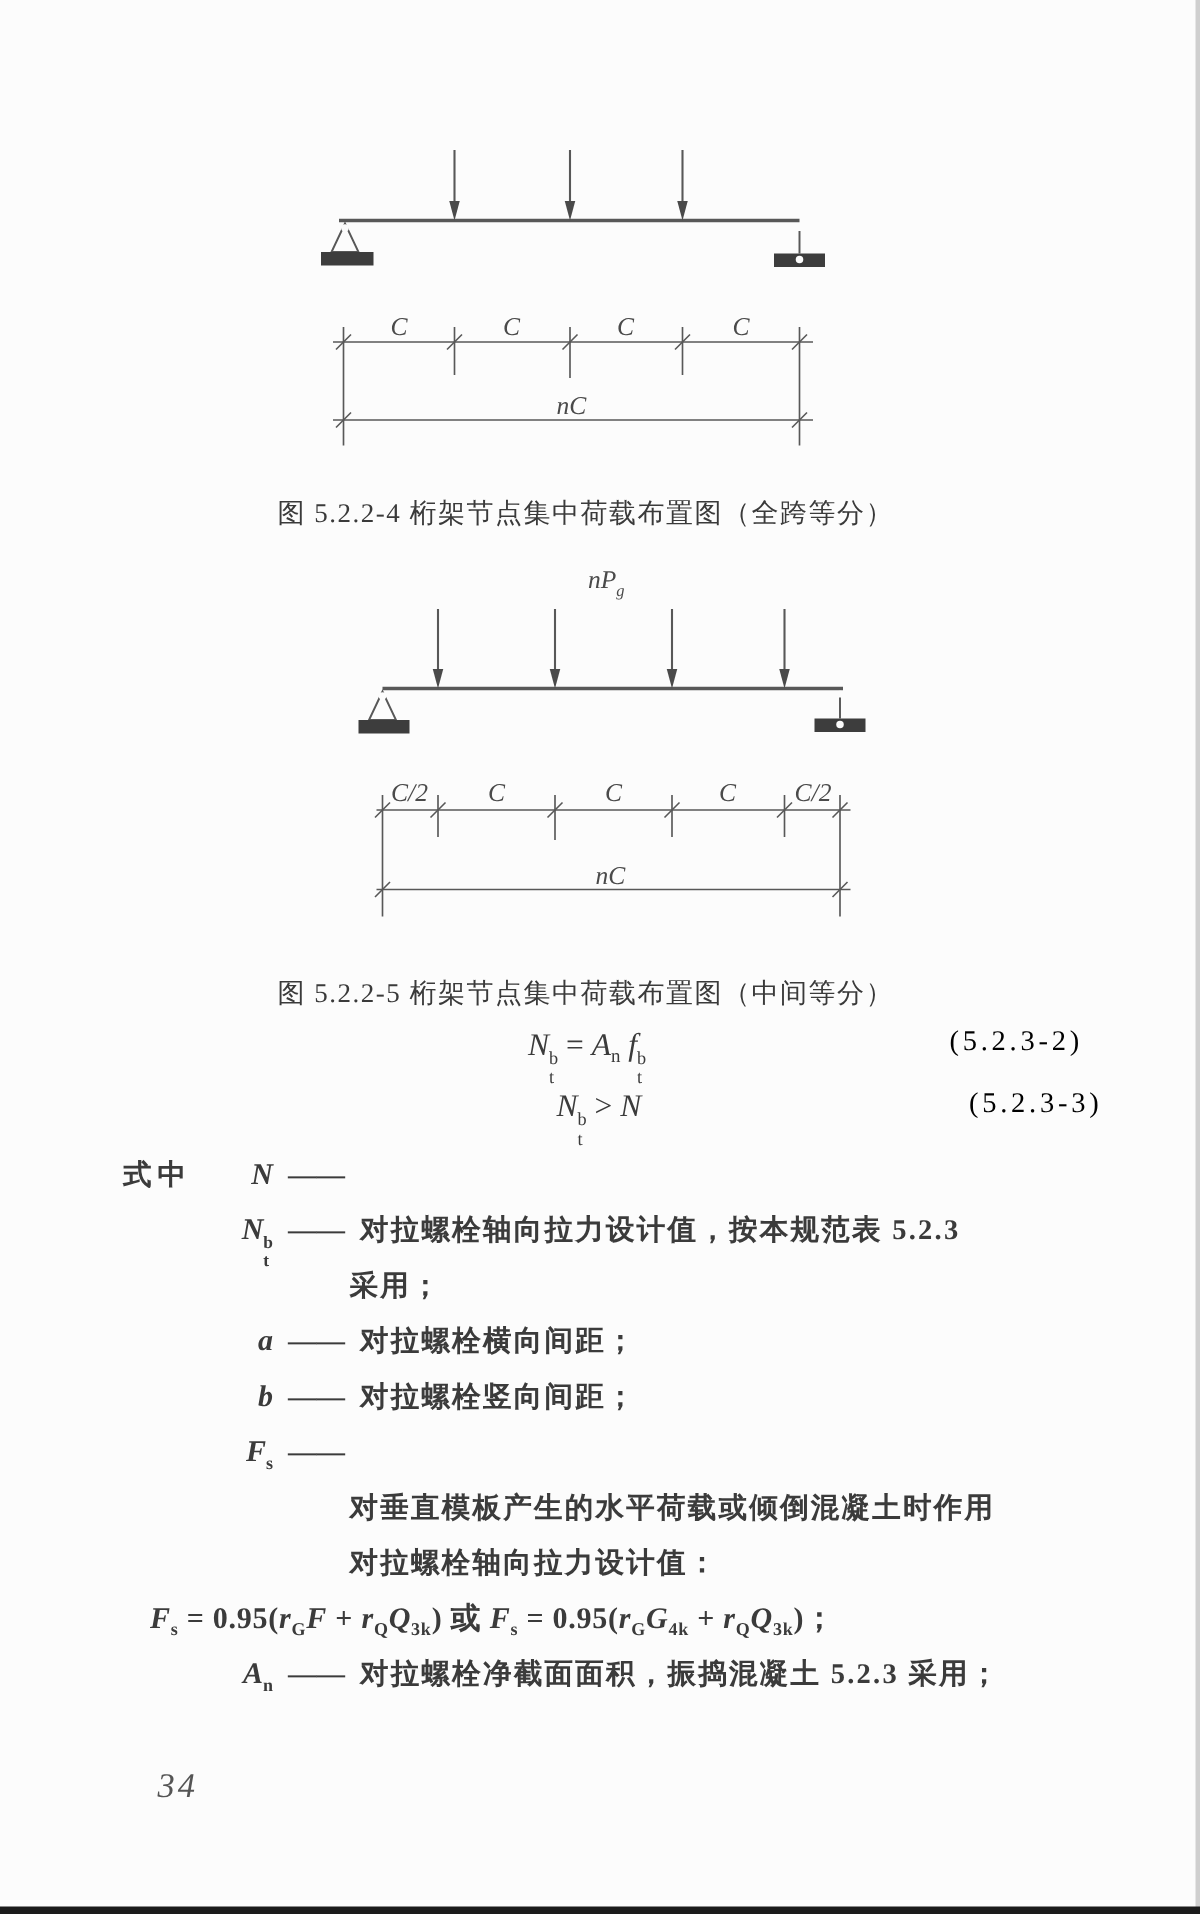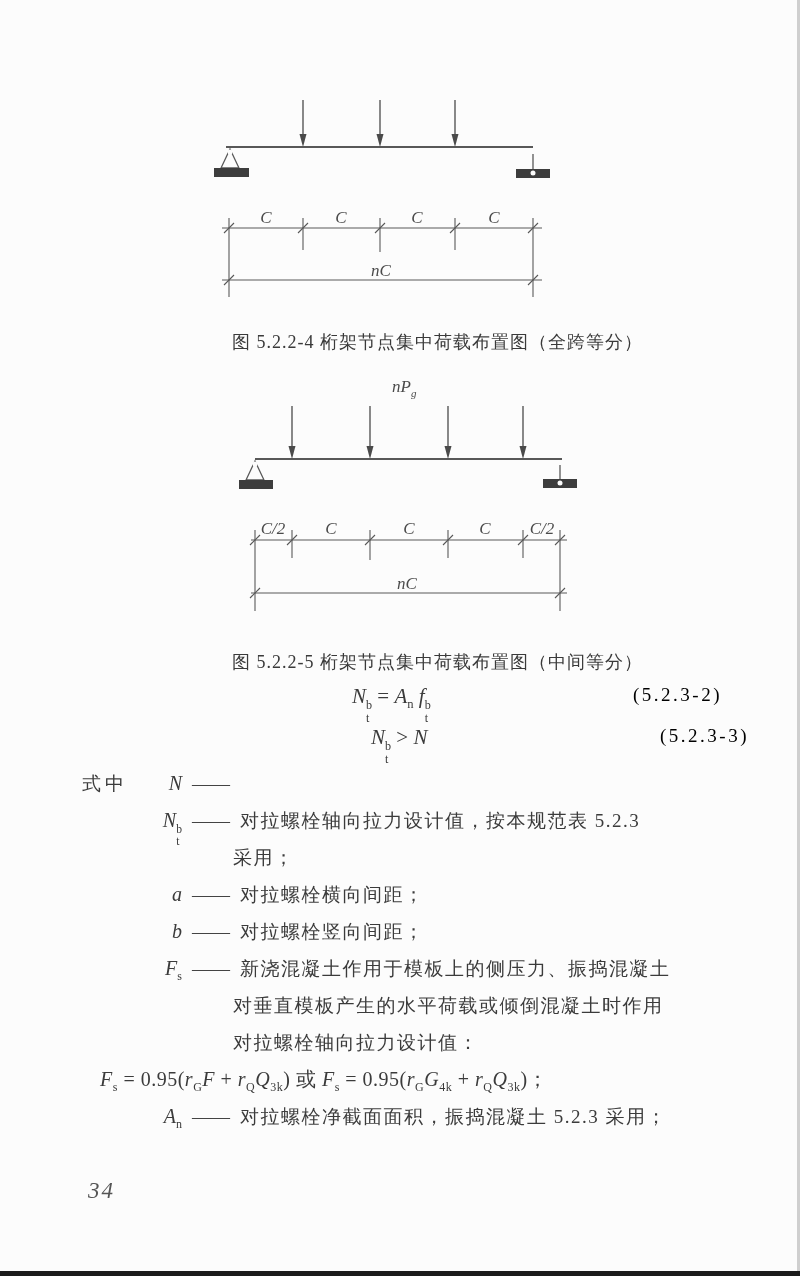--- a/index.html
+++ b/index.html
@@ -26,50 +26,49 @@
   .fig-svg{position:absolute;}
   .fig-svg line,.fig-svg path{stroke:#585858;fill:none;}
   .fig-svg text{
     font-family:"Liberation Serif","DejaVu Serif",serif;
     fill:#4a4a4a;font-style:italic;font-size:17px;
   }
   .caption{
     position:absolute;
     font-size:18px;letter-spacing:1px;color:#3a3a3a;
     white-space:nowrap;
-    margin-left:47px;
   }
   .eq-row{position:absolute;width:100%;}
   .eq-f{
     position:absolute;font-size:21px;color:#3b3b3b;white-space:nowrap;
   }
   .eq-n{
     position:absolute;font-size:19px;letter-spacing:2.5px;color:#000000;
   }
   .fm-v{font-style:italic;}
   .fm-t{font-style:normal;}
   sub.fm-sb{font-size:0.6em;font-style:normal;line-height:0;}
   .ss{
     display:inline-flex;flex-direction:column;align-items:flex-start;
     font-size:0.58em;line-height:1.02;vertical-align:-0.5em;font-style:normal;
   }
   .defs{position:absolute;left:0;top:765px;width:745px;}
   .def-row{
     display:flex;align-items:baseline;height:37px;line-height:37px;
-    font-size:19px;white-space:nowrap;
+    font-size:19px;white-space:nowrap;font-weight:bold;
   }
   .def-lead{width:130px;padding-left:82px;box-sizing:border-box;letter-spacing:4px;}
   .def-sym{width:52px;text-align:right;font-size:20px;line-height:1;}
   .def-dash{width:58px;text-align:center;letter-spacing:0;}
   .def-text{flex:1;letter-spacing:1.5px;}
   .def-cont{padding-left:233px;letter-spacing:1.5px;}
   .def-formula{padding-left:100px;font-size:20px;letter-spacing:0.5px;text-align:center;}
   .def-note{padding-left:120px;letter-spacing:1.5px;}
   .page-number{
-    position:absolute;left:88px;top:1178px;
+    position:absolute;left:105px;top:1178px;
     font-size:23px;font-style:italic;color:#555;letter-spacing:2px;
   }
 </style>
 </head>
 <body>
 
 <div class="page">
 
   <svg class="fig-svg" style="left:180px;top:92px;" width="420" height="215" viewBox="0 0 420 215">
 
@@ -194,21 +193,21 @@
           <span>b</span>
           <span>t</span>
         </span></span>
     <span class="eq-n" style="left:633px;">(5.2.3-2)</span>
   </div>
   <div class="eq-row" style="top:725px;">
     <span class="eq-f" style="left:371px;"><span class="fm-v">N</span><span class="ss">
           <span>b</span>
           <span>t</span>
         </span><span class="fm-t"> &gt; </span><span class="fm-v">N</span></span>
-    <span class="eq-n" style="left:660px;">(5.2.3-3)</span>
+    <span class="eq-n" style="left:646px;">(5.2.3-3)</span>
   </div>
 
   <div class="defs">
 
     <div class="def-row">
       <span class="def-lead">式中</span>
       <span class="def-sym"><span class="fm-v">N</span></span>
       <span class="def-dash">——</span>
     </div>
 
@@ -237,21 +236,20 @@
       <span class="def-lead"></span>
       <span class="def-sym"><span class="fm-v">b</span></span>
       <span class="def-dash">——</span>
       <span class="def-text">对拉螺栓竖向间距；</span>
     </div>
 
     <div class="def-row">
       <span class="def-lead"></span>
       <span class="def-sym"><span class="fm-v">F</span><sub class="fm-sb">s</sub></span>
       <span class="def-dash">——</span>
-      <span class="def-text">新浇混凝土作用于模板上的侧压力、振捣混凝土</span>
     </div>
 
     <div class="def-row">
       <span class="def-cont">对垂直模板产生的水平荷载或倾倒混凝土时作用</span>
     </div>
 
     <div class="def-row">
       <span class="def-cont">对拉螺栓轴向拉力设计值：</span>
     </div>
 

